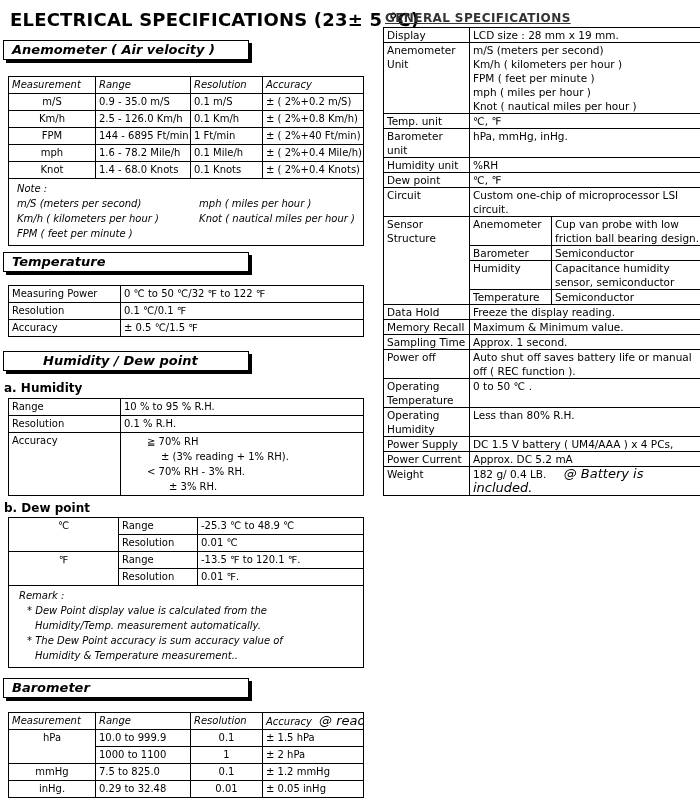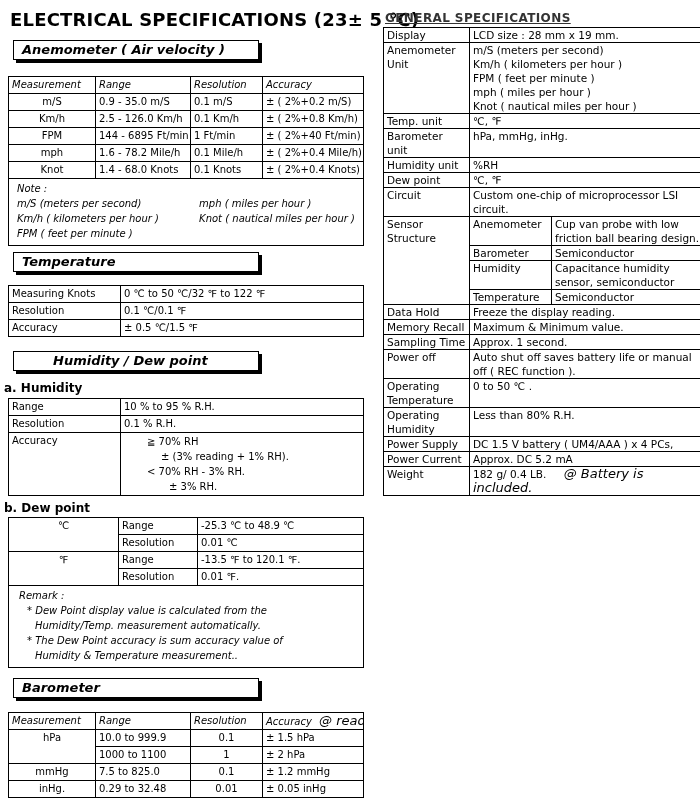--- a/index.html
+++ b/index.html
@@ -18,21 +18,21 @@
     font-size:18px; font-weight:bold; letter-spacing:0.2px;
     white-space:nowrap;
   }
   .gen-title {
     font-size:12px; font-weight:bold; color:#333;
     text-decoration:underline; white-space:nowrap; letter-spacing:0.4px;
   }
 
   
   .section-box {
-    left:13px; width:246px;
+    left:3px; width:246px;
     border:1px solid #000; background:#fff;
     box-shadow:3px 3px 0 0 #000;
     font-weight:bold; font-style:italic; font-size:13px;
     padding:1px 8px 2px 8px; white-space:nowrap;
   }
 
   .sub-heading { font-size:12px; font-weight:bold; left:4px; }
 
   
   table.spec {
@@ -146,21 +146,21 @@
 
 <div class="abs section-box" style="top:252px;">Temperature</div>
 
 <table class="abs spec left-tab" style="top:285px;">
   <colgroup>
       <col style="width:112px">
       <col style="width:243px">
     </colgroup>
   <tbody>
       <tr>
-    <td>Measuring Knots</td>
+    <td>Measuring Power</td>
     <td>0 ℃ to 50 ℃/32 ℉ to 122 ℉</td>
   </tr>
   <tr>
     <td>Resolution</td>
     <td>0.1 ℃/0.1 ℉</td>
   </tr>
   <tr>
     <td>Accuracy</td>
     <td>± 0.5 ℃/1.5 ℉</td>
   </tr>

